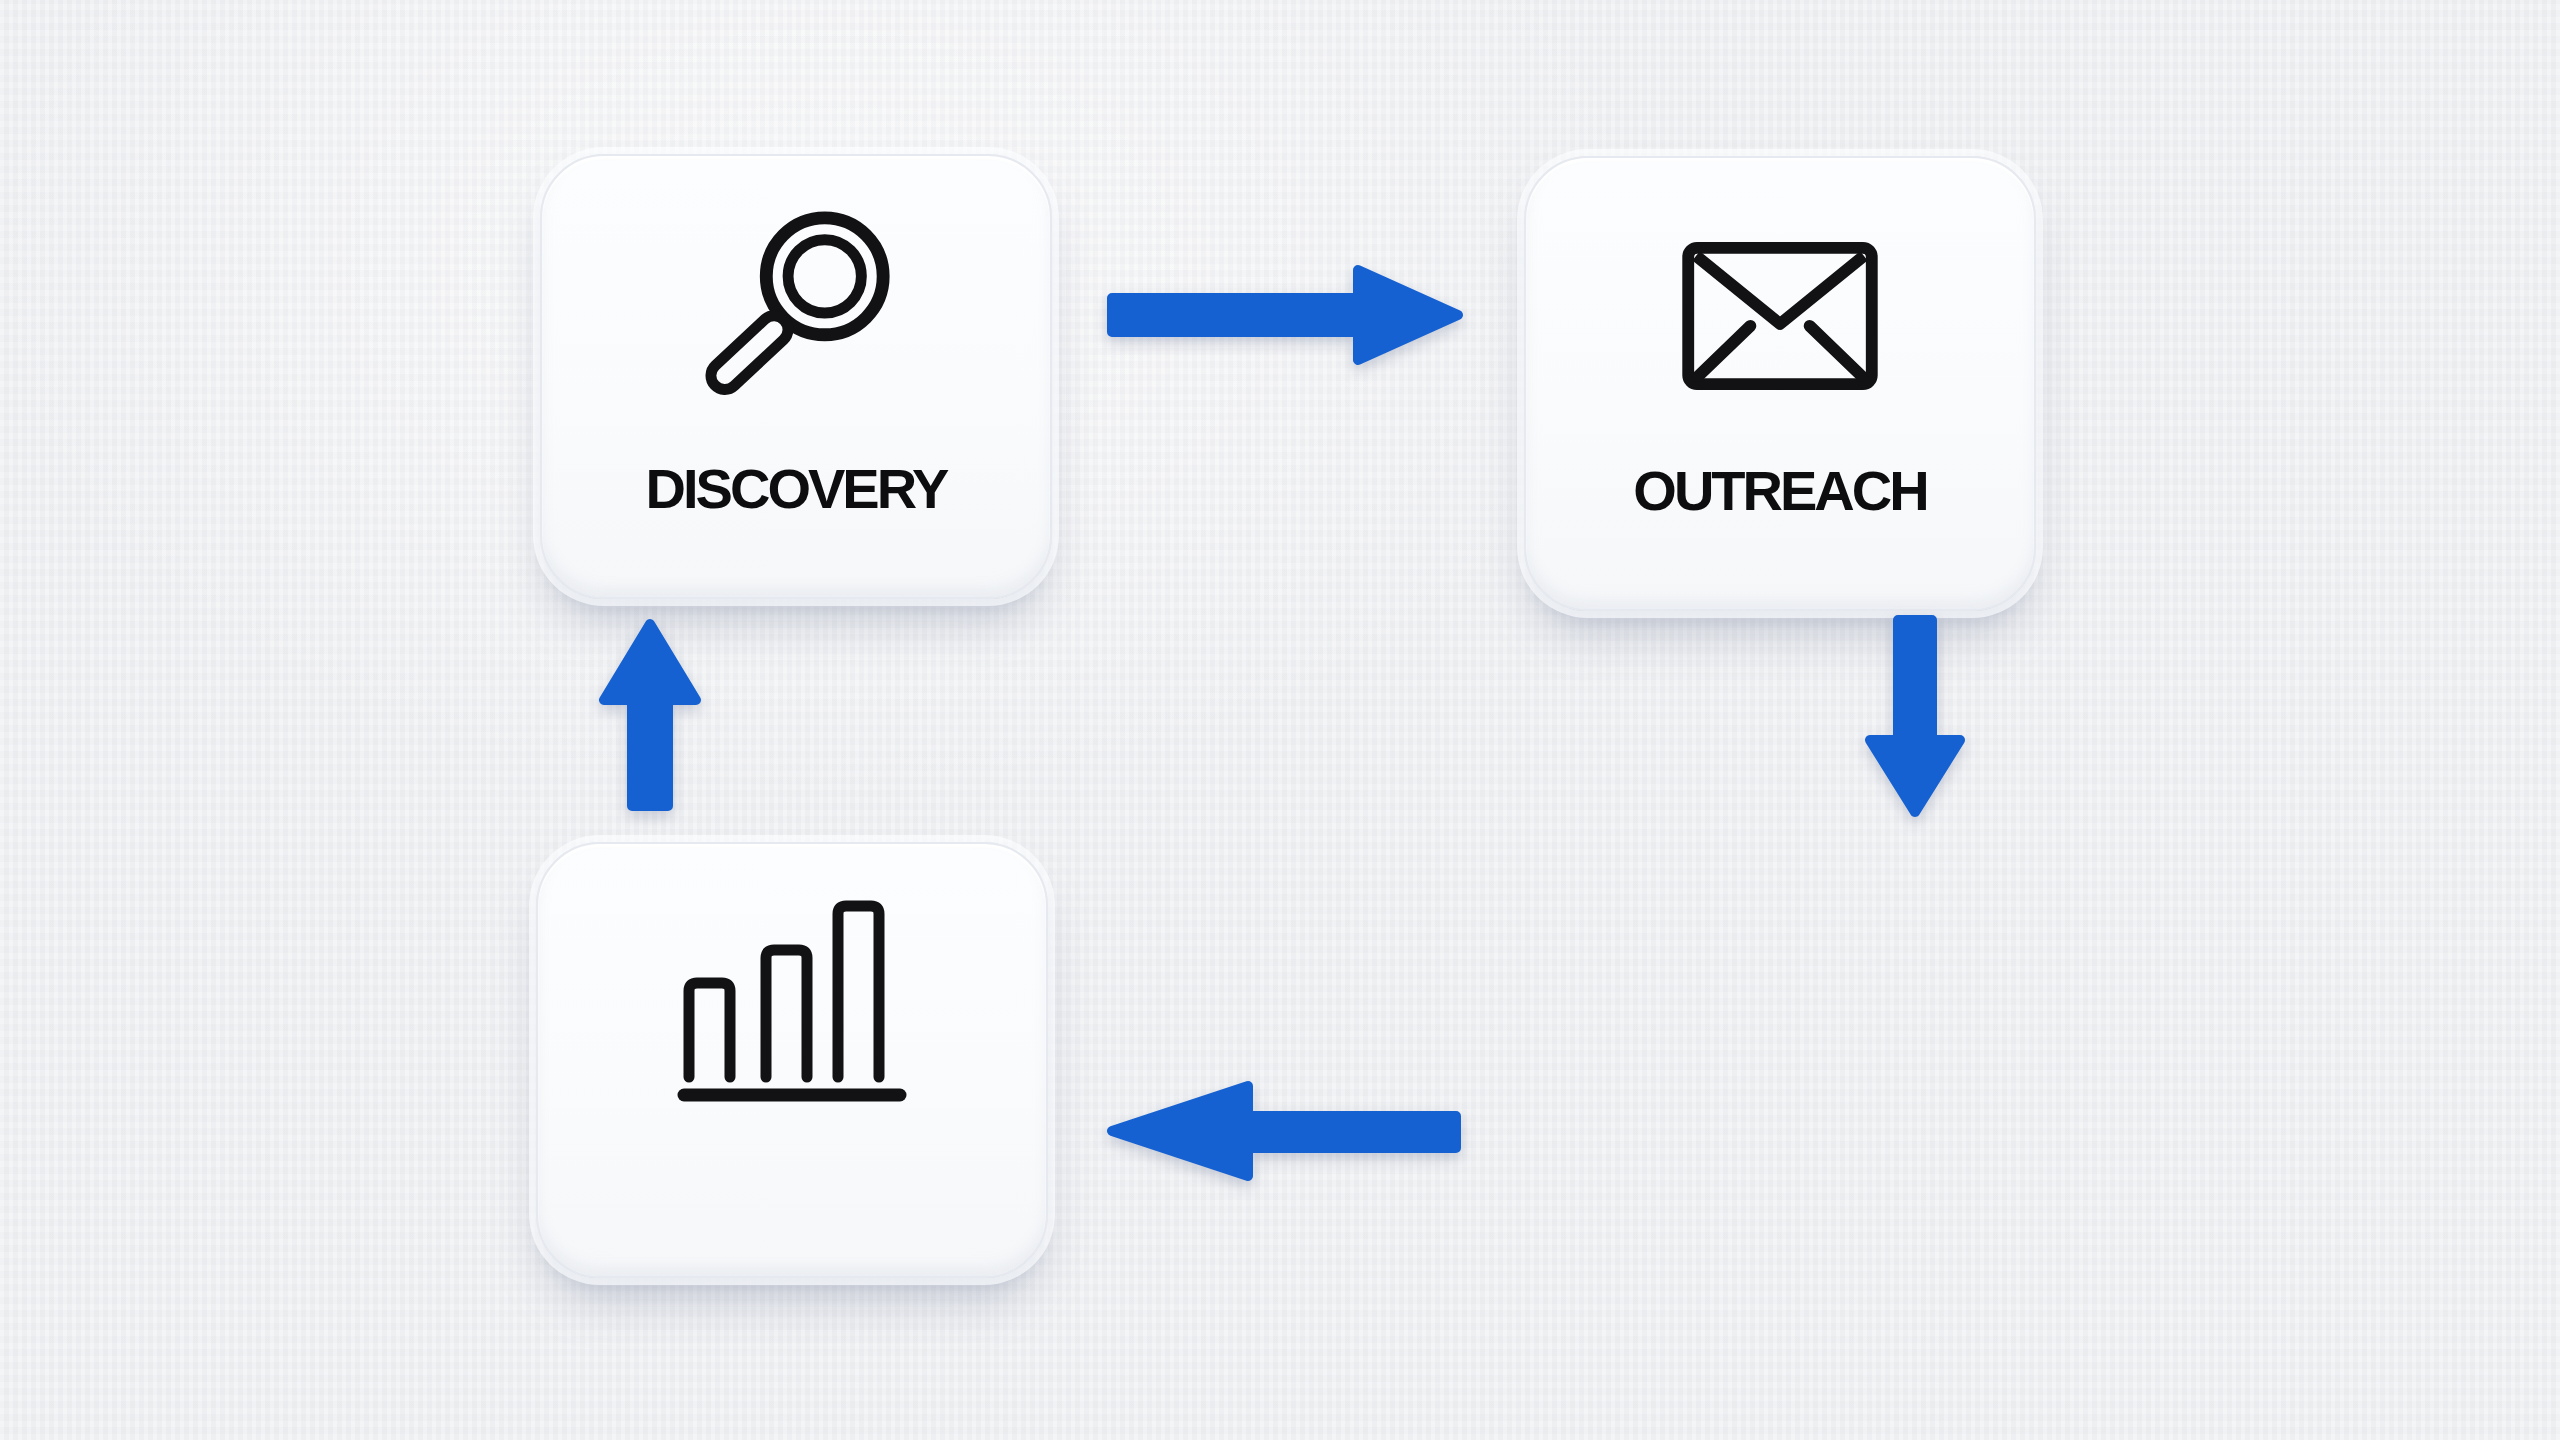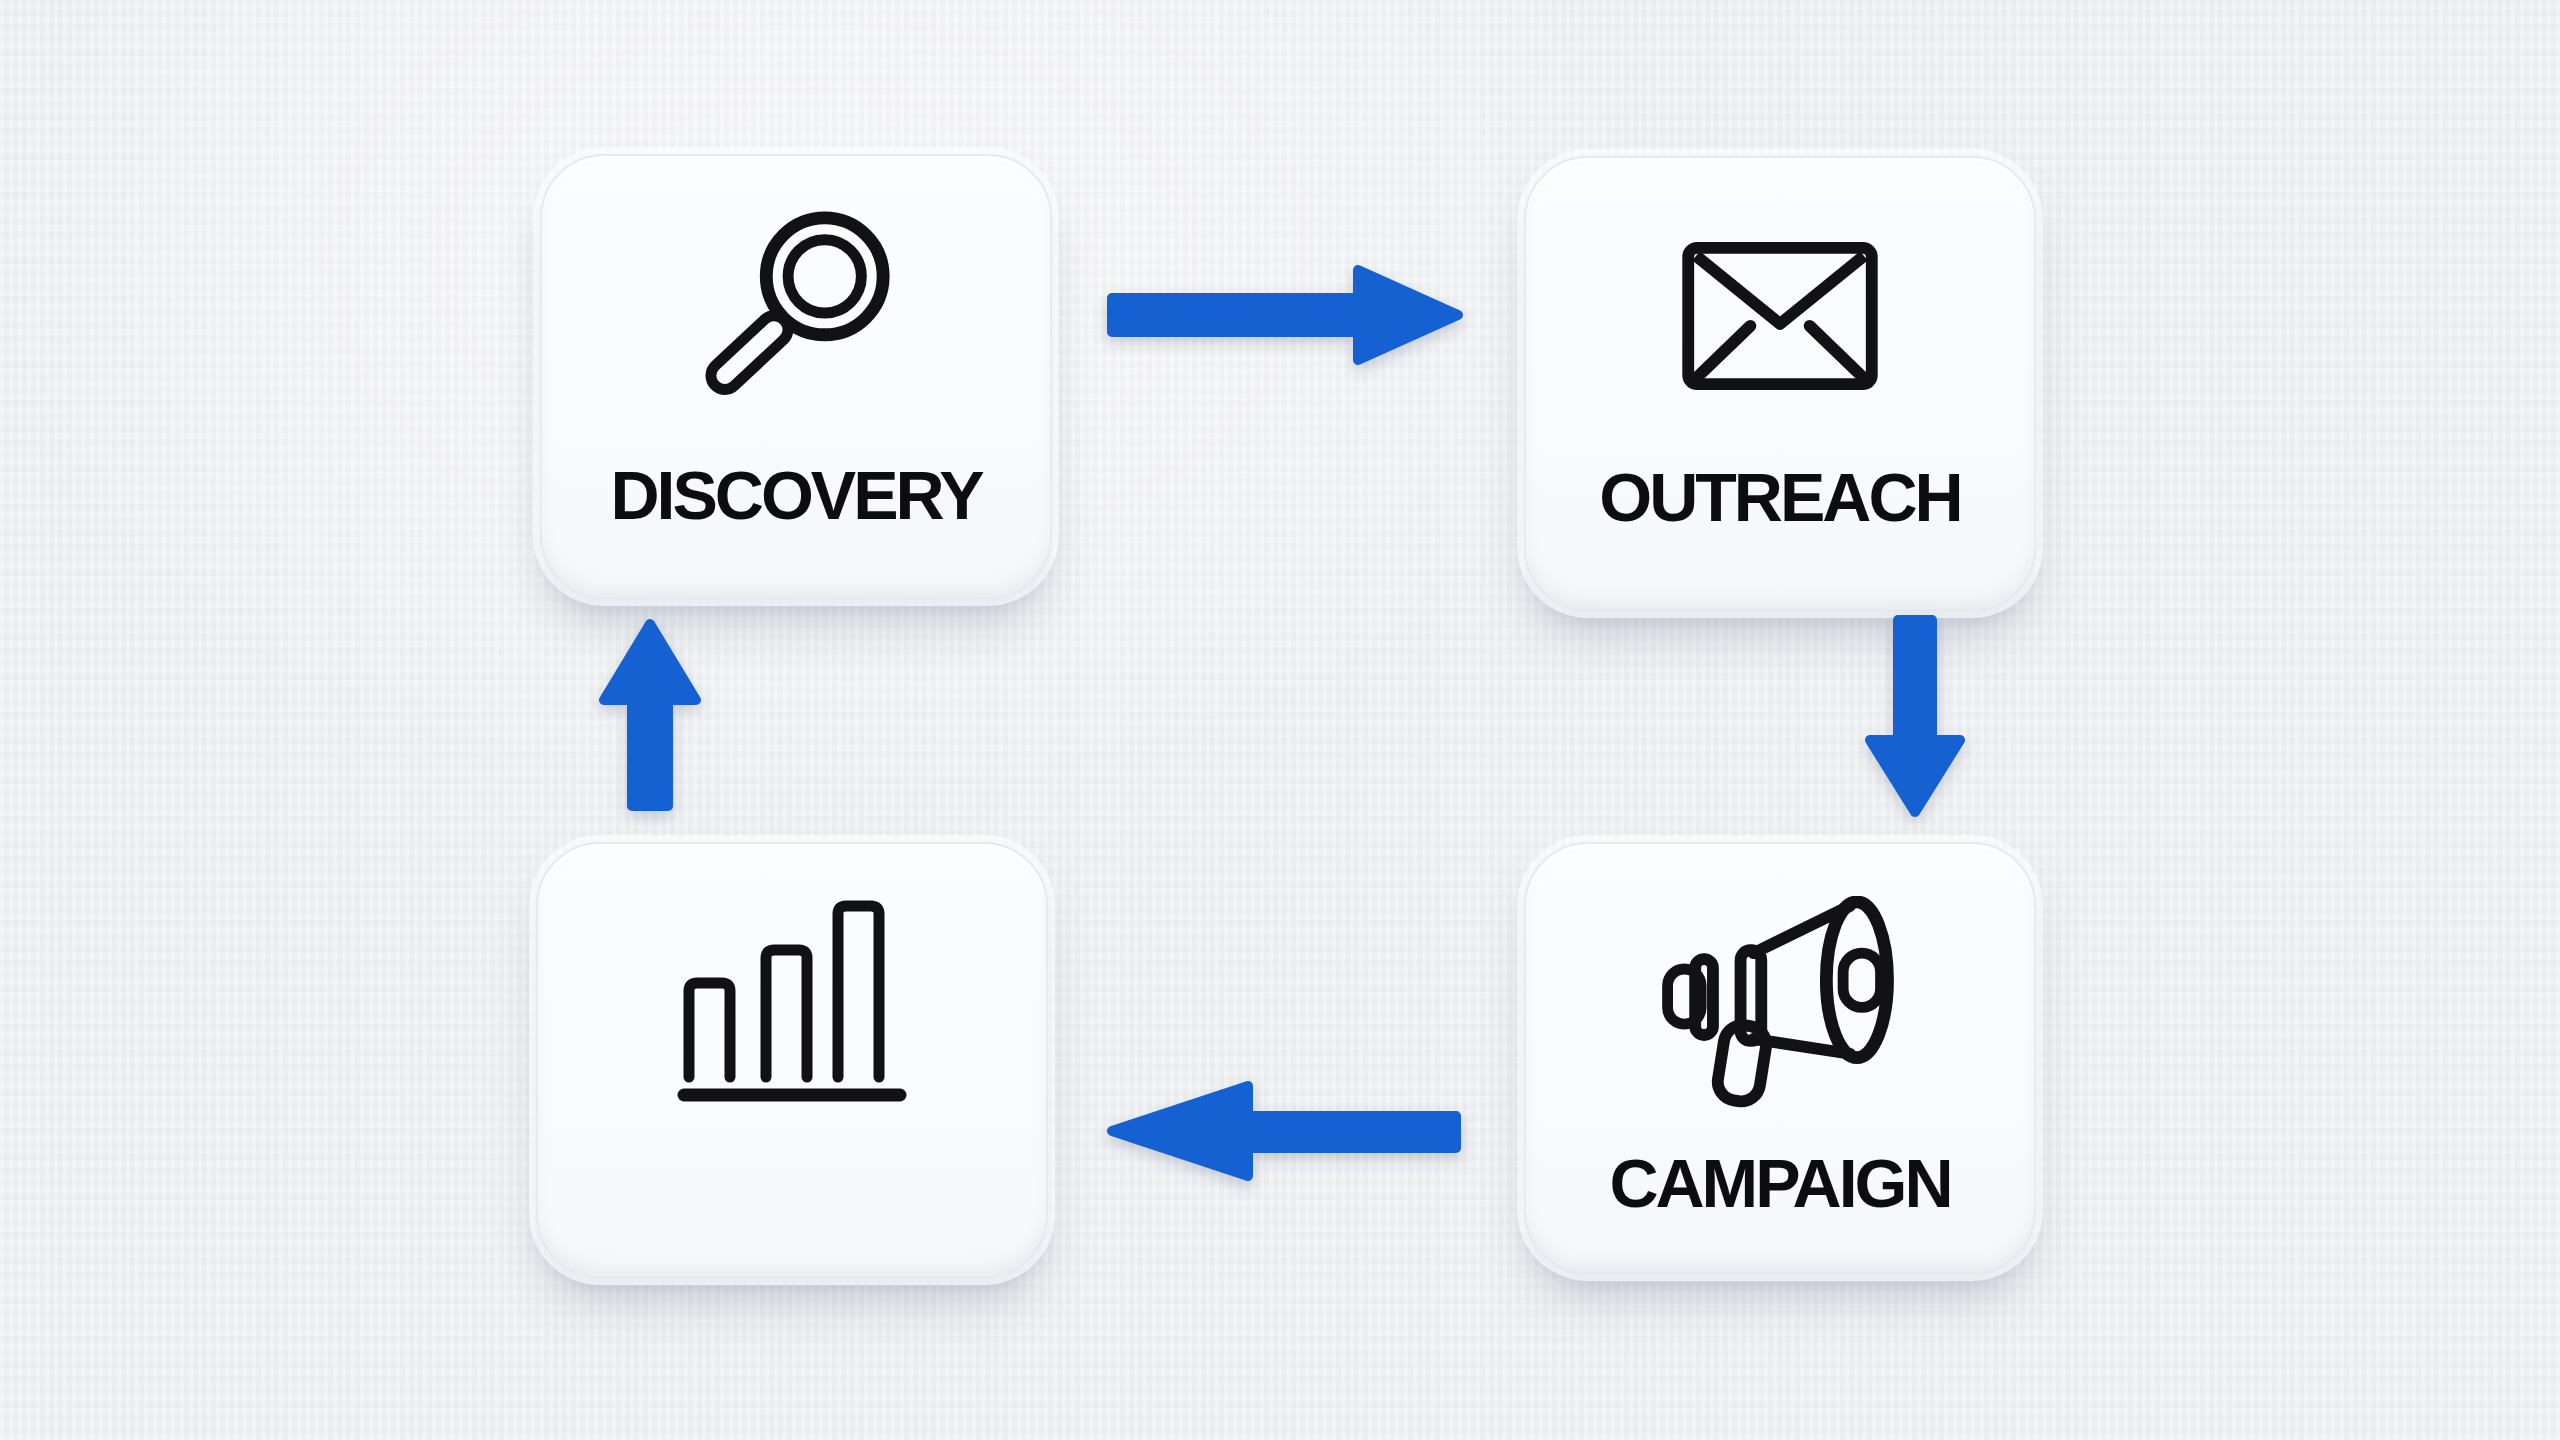--- a/index.html
+++ b/index.html
@@ -50,21 +50,21 @@
   .icon-box {
     height: 215px;
     display: flex;
     align-items: center;
     justify-content: center;
   }
   .icon-box svg { color: var(--ink, #121214); }
 
   .node-label {
     margin-top: 40px;
-    font-size: 68px;
+    font-size: 56px;
     font-weight: 700;
     letter-spacing: -3px;
     line-height: 1;
     color: var(--label, #0d0d0f);
     white-space: nowrap;
   }
 
   .arrow-layer {
     position: absolute; inset: 0;
     width: 2560px; height: 1440px;
@@ -111,35 +111,20 @@
     <div class="icon-box">
       <svg width="230" height="205" viewBox="0 0 230 205" fill="none" stroke="currentColor" aria-hidden="true">
         <path d="M12 178 V92 Q12 84 20 84 H45 Q53 84 53 92 V178" stroke-width="11" stroke-linecap="round"></path>
         <path d="M89 178 V59 Q89 51 97 51 H122 Q130 51 130 59 V178" stroke-width="11" stroke-linecap="round"></path>
         <path d="M161 178 V15 Q161 7 169 7 H194 Q202 7 202 15 V178" stroke-width="11" stroke-linecap="round"></path>
         <path d="M7 196 H223" stroke-width="13" stroke-linecap="round"></path>
       </svg>
     </div>
   </div>
 
-  <div class="node node-campaign">
-    <div class="icon-box">
-      <svg width="238" height="212" viewBox="0 0 240 215" fill="none" stroke="currentColor" aria-hidden="true">
-        <ellipse cx="198" cy="85" rx="31" ry="79" stroke-width="13"></ellipse>
-        <path d="M191 10 L93 58" stroke-width="12" stroke-linecap="round"></path>
-        <path d="M191 160 L93 145" stroke-width="12" stroke-linecap="round"></path>
-        <rect x="80" y="55" width="21" height="92" rx="10" stroke-width="12"></rect>
-        <rect x="34" y="64" width="18" height="77" rx="9" stroke-width="12"></rect>
-        <rect x="6" y="74" width="34" height="56" rx="17" stroke-width="11"></rect>
-        <rect x="60" y="131" width="43" height="77" rx="19" stroke-width="12" transform="rotate(9 81 169)"></rect>
-        <rect x="184" y="58" width="38" height="55" rx="19" stroke-width="11"></rect>
-      </svg>
-    </div>
-    <div class="node-label">CAMPAIGN</div>
-  </div>
 
   <svg class="arrow-layer arrow-shadow" viewBox="0 0 2560 1440" aria-hidden="true">
     <path class="arrow" d="M1112 298 H1358 V270 L1458 315 L1358 360 V332 H1112 Z"></path>
     <path class="arrow" d="M1898 620 H1932 V740 H1960 L1915 812 L1870 740 H1898 Z"></path>
     <path class="arrow" d="M1456 1116 H1248 V1086 L1112 1131 L1248 1176 V1148 H1456 Z"></path>
     <path class="arrow" d="M632 806 H668 V700 H696 L650 624 L604 700 H632 Z"></path>
   </svg>
 </div>
 
 </body></html>

